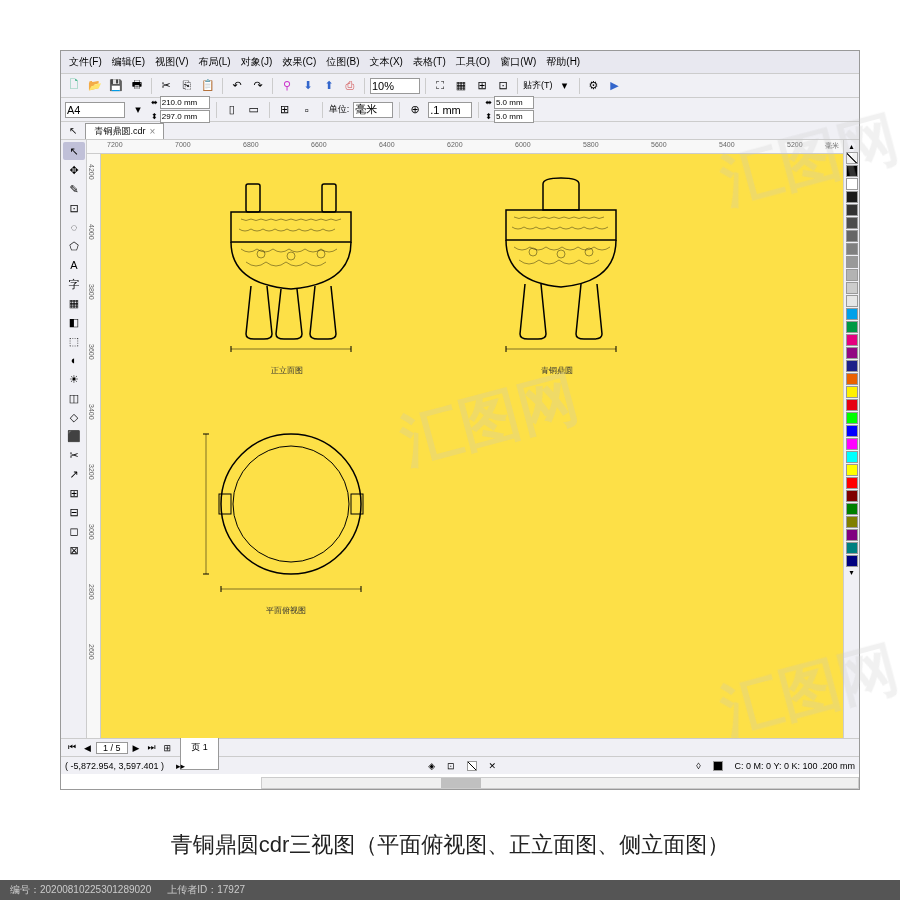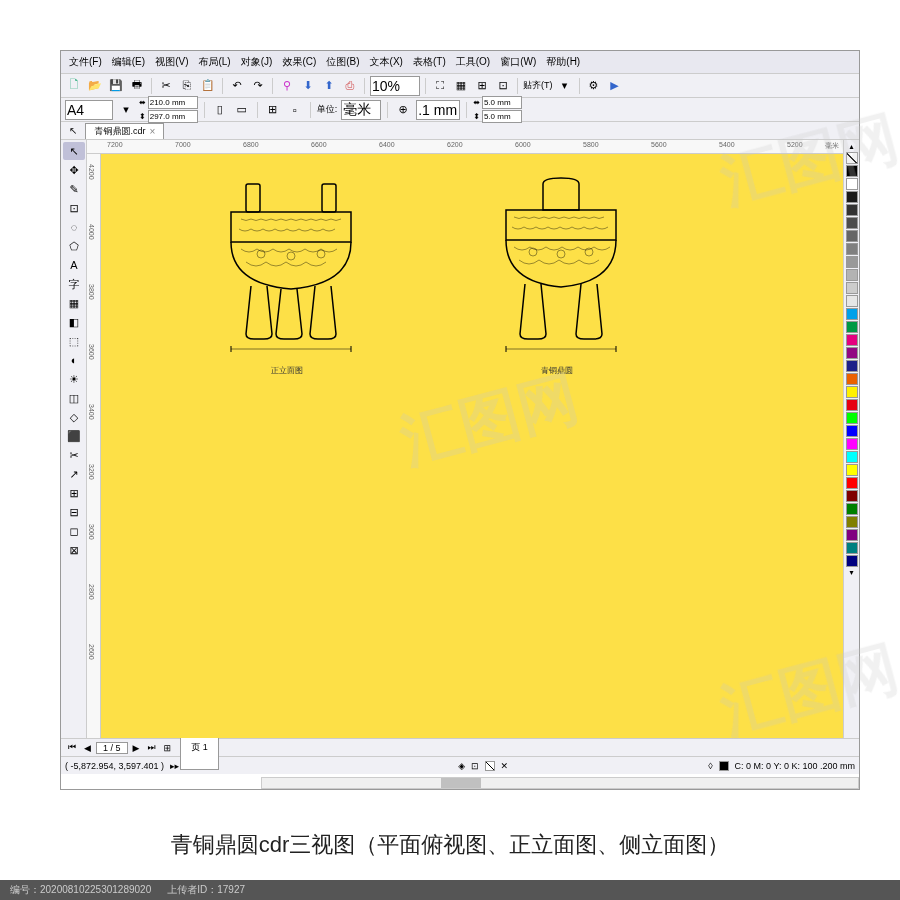--- a/index.html
+++ b/index.html
@@ -7,21 +7,21 @@
 .watermark { position: absolute; font-size: 60px; color: rgba(200,200,200,0.25); font-weight: bold; pointer-events: none; z-index: 100; }
 .wm1 { top: 120px; left: 720px; transform: rotate(-15deg); }
 .wm2 { top: 380px; left: 400px; transform: rotate(-15deg); }
 .wm3 { top: 650px; left: 720px; transform: rotate(-15deg); }
 .app-window { position: absolute; top: 50px; left: 60px; width: 800px; height: 740px; background: #fff; border: 1px solid #999; }
 .menu-bar { background: #e8e8f0; border-bottom: 1px solid #ccc; padding: 2px 4px; display: flex; gap: 2px; font-size: 10px; }
 .menu-item { padding: 2px 4px; cursor: pointer; }
 .toolbar { background: #f0f0f5; border-bottom: 1px solid #ccc; padding: 2px 4px; display: flex; align-items: center; gap: 3px; height: 24px; }
 .tb-btn { width: 18px; height: 18px; display: flex; align-items: center; justify-content: center; cursor: pointer; border-radius: 2px; font-size: 11px; }
 .tb-sep { width: 1px; height: 16px; background: #ccc; margin: 0 2px; }
-.tb-combo { font-size: 14px; padding: 1px; border: 1px solid #999; background: #fff; }
+.tb-combo { font-size: 11px; padding: 1px; border: 1px solid #999; background: #fff; }
 .property-bar { background: #f0f0f5; border-bottom: 1px solid #ccc; padding: 2px 4px; display: flex; align-items: center; gap: 4px; height: 24px; font-size: 9px; }
 .doc-tab { background: #f0f0f5; border-bottom: 1px solid #ccc; padding: 2px 4px; display: flex; align-items: center; gap: 4px; height: 18px; font-size: 9px; }
 .tab-active { background: #fff; border: 1px solid #999; border-bottom: none; padding: 1px 8px; display: flex; align-items: center; gap: 4px; }
 .tab-close { color: #888; cursor: pointer; font-size: 10px; }
 .main-area { display: flex; height: calc(100% - 140px); }
 .toolbox { width: 26px; background: #f0f0f5; border-right: 1px solid #ccc; display: flex; flex-direction: column; padding: 2px 0; gap: 1px; }
 .tool-btn { width: 22px; height: 18px; margin: 0 2px; display: flex; align-items: center; justify-content: center; cursor: pointer; font-size: 11px; border-radius: 2px; }
 .tool-btn.active { background: #c0c0d8; }
 .canvas-area { flex: 1; position: relative; background: #fff; overflow: hidden; }
 .ruler-h { height: 14px; background: #f8f8f8; border-bottom: 1px solid #ccc; display: flex; font-size: 7px; color: #666; position: relative; padding-left: 14px; }
@@ -35,21 +35,21 @@
 .ding-top { top: 260px; left: 90px; width: 200px; height: 200px; }
 .ding-label { position: absolute; font-size: 8px; color: #333; }
 .color-palette { width: 16px; background: #f0f0f5; border-left: 1px solid #ccc; display: flex; flex-direction: column; padding: 2px; gap: 1px; overflow-y: auto; }
 .swatch { width: 12px; height: 12px; border: 1px solid #999; cursor: pointer; flex-shrink: 0; }
 .swatch.none { background: #fff; position: relative; }
 .swatch.none::after { content: ''; position: absolute; top: 0; left: 0; right: 0; bottom: 0; background: linear-gradient(45deg, transparent 45%, #000 45%, #000 55%, transparent 55%); }
 .page-nav { background: #f0f0f5; border-top: 1px solid #ccc; height: 18px; display: flex; align-items: center; font-size: 9px; padding: 0 4px; gap: 2px; }
 .page-btn { padding: 0 3px; cursor: pointer; }
 .hint-bar { background: #f0f0f5; height: 14px; font-size: 8px; color: #888; font-style: italic; text-align: center; padding-top: 1px; }
 .status-bar { background: #f0f0f5; border-top: 1px solid #ccc; height: 18px; display: flex; align-items: center; justify-content: space-between; font-size: 9px; padding: 0 4px; }
-.status-left, .status-right { display: flex; align-items: center; gap: 6px; }
+.status-left, .status-right { display: flex; align-items: center; gap: 12px; }
 .caption { position: absolute; top: 830px; left: 0; right: 0; text-align: center; font-size: 22px; color: #222; }
 .footer { position: absolute; bottom: 0; left: 0; right: 0; background: #555; color: #ccc; font-size: 10px; padding: 3px 10px; display: flex; gap: 16px; }
 .scroll-h { position: absolute; bottom: 0; left: 200px; right: 0; height: 12px; background: #f0f0f0; border: 1px solid #ccc; }
 .scroll-thumb { position: absolute; left: 30%; width: 40px; height: 100%; background: #c0c0c0; }
 svg { overflow: visible; }
 </style>
 </head>
 <body>
 
 <div class="watermark wm1">汇图网</div>
@@ -98,21 +98,21 @@
     <span class="tb-btn">⊡</span>
     <span class="tb-sep"></span>
     <span style="font-size:9px">贴齐(T)</span>
     <span class="tb-btn">▾</span>
     <span class="tb-sep"></span>
     <span class="tb-btn">⚙</span>
     <span class="tb-btn" style="color:#36c">▶</span>
   </div>
 
   <div class="property-bar">
-    <input class="tb-combo" style="width: 48px;" value="A4">
+    <input class="tb-combo" style="width: 60px;" value="A4">
     <span class="tb-btn">▾</span>
     <div style="display:flex;flex-direction:column;gap:1px">
       <div style="display:flex;align-items:center;gap:2px">
           <span style="font-size:8px">⬌</span>
           <input class="tb-combo" style="width: 50px; font-size: 8px;" value="210.0 mm">
         </div>
       <div style="display:flex;align-items:center;gap:2px">
           <span style="font-size:8px">⬍</span>
           <input class="tb-combo" style="width: 50px; font-size: 8px;" value="297.0 mm">
         </div>
@@ -245,20 +245,35 @@
             </g>
             <path d="M64 110 L59 160 Q59 165 67 165 L77 165 Q85 165 85 160 L80 110" fill="none" stroke="#000" stroke-width="1.5"></path>
             <path d="M120 110 L115 160 Q115 165 123 165 L133 165 Q141 165 141 160 L136 110" fill="none" stroke="#000" stroke-width="1.5"></path>
             <line x1="45" y1="175" x2="155" y2="175" stroke="#000" stroke-width="0.5"></line>
             <line x1="45" y1="172" x2="45" y2="178" stroke="#000"></line>
               <line x1="155" y1="172" x2="155" y2="178" stroke="#000"></line>
           </svg>
           <div class="ding-label" style="bottom:-2px;left:80px">青铜鼎圆</div>
         </div>
 
+        <div class="drawing ding-top">
+          <svg viewBox="0 0 200 200" width="200" height="200">
+            <circle cx="100" cy="90" r="70" fill="none" stroke="#000" stroke-width="1.5"></circle>
+            <circle cx="100" cy="90" r="58" fill="none" stroke="#000" stroke-width="1"></circle>
+            <rect x="28" y="80" width="12" height="20" fill="none" stroke="#000" stroke-width="1"></rect>
+            <rect x="160" y="80" width="12" height="20" fill="none" stroke="#000" stroke-width="1"></rect>
+            <line x1="30" y1="175" x2="170" y2="175" stroke="#000" stroke-width="0.5"></line>
+            <line x1="30" y1="172" x2="30" y2="178" stroke="#000"></line>
+              <line x1="170" y1="172" x2="170" y2="178" stroke="#000"></line>
+            <line x1="15" y1="20" x2="15" y2="160" stroke="#000" stroke-width="0.5"></line>
+            <line x1="12" y1="20" x2="18" y2="20" stroke="#000"></line>
+              <line x1="12" y1="160" x2="18" y2="160" stroke="#000"></line>
+          </svg>
+          <div class="ding-label" style="bottom:-2px;left:75px">平面俯视图</div>
+        </div>
       </div>
     </div>
 
     <div class="color-palette" id="palette">
       <span style="font-size:8px;text-align:center;cursor:pointer">▴</span>
     <div class="swatch none"></div>
         <div class="swatch" style="background: rgb(0, 0, 0);"></div>
         <div class="swatch" style="background: rgb(255, 255, 255);"></div>
         <div class="swatch" style="background: rgb(26, 26, 26);"></div>
         <div class="swatch" style="background: rgb(51, 51, 51);"></div>

